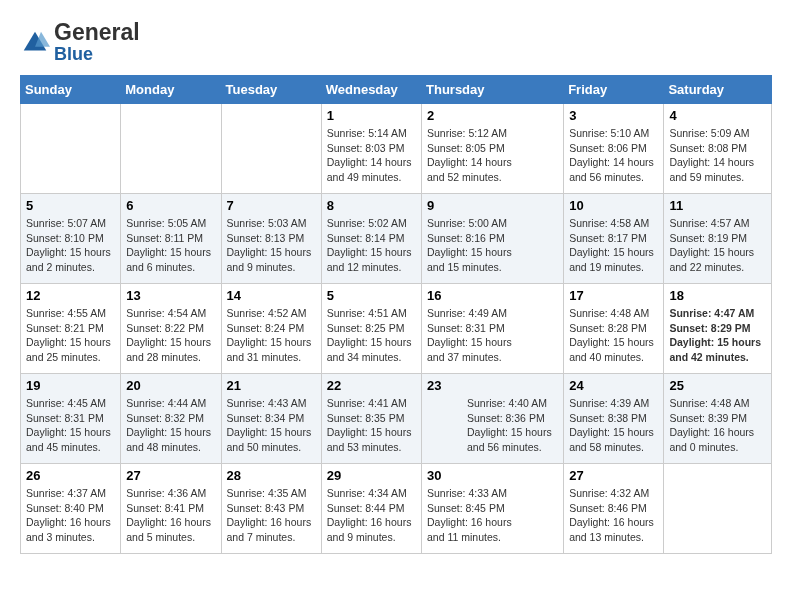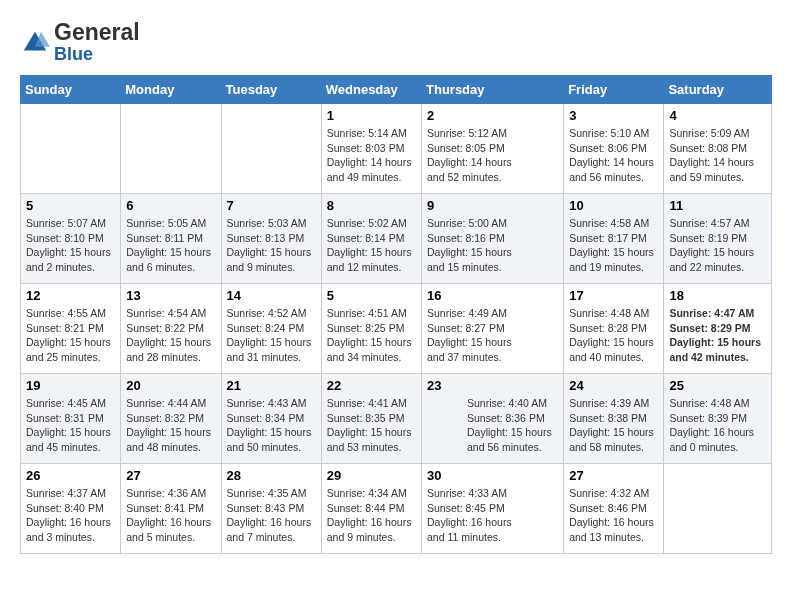--- a/index.html
+++ b/index.html
@@ -240,21 +240,21 @@
         <td>
           <span class="day-number">5</span>
           <div class="day-info" style="white-space: pre-line;">Sunrise: 4:51 AM
 Sunset: 8:25 PM
 Daylight: 15 hours
 and 34 minutes.</div>
         </td>
         <td>
           <span class="day-number">16</span>
           <div class="day-info" style="white-space: pre-line;">Sunrise: 4:49 AM
-Sunset: 8:27 PM
+Sunset: 8:31 PM
 Daylight: 15 hours
 and 37 minutes.</div>
         </td>
         <td>
           <span class="day-number">17</span>
           <div class="day-info" style="white-space: pre-line;">Sunrise: 4:48 AM
 Sunset: 8:28 PM
 Daylight: 15 hours
 and 40 minutes.</div>
         </td>

